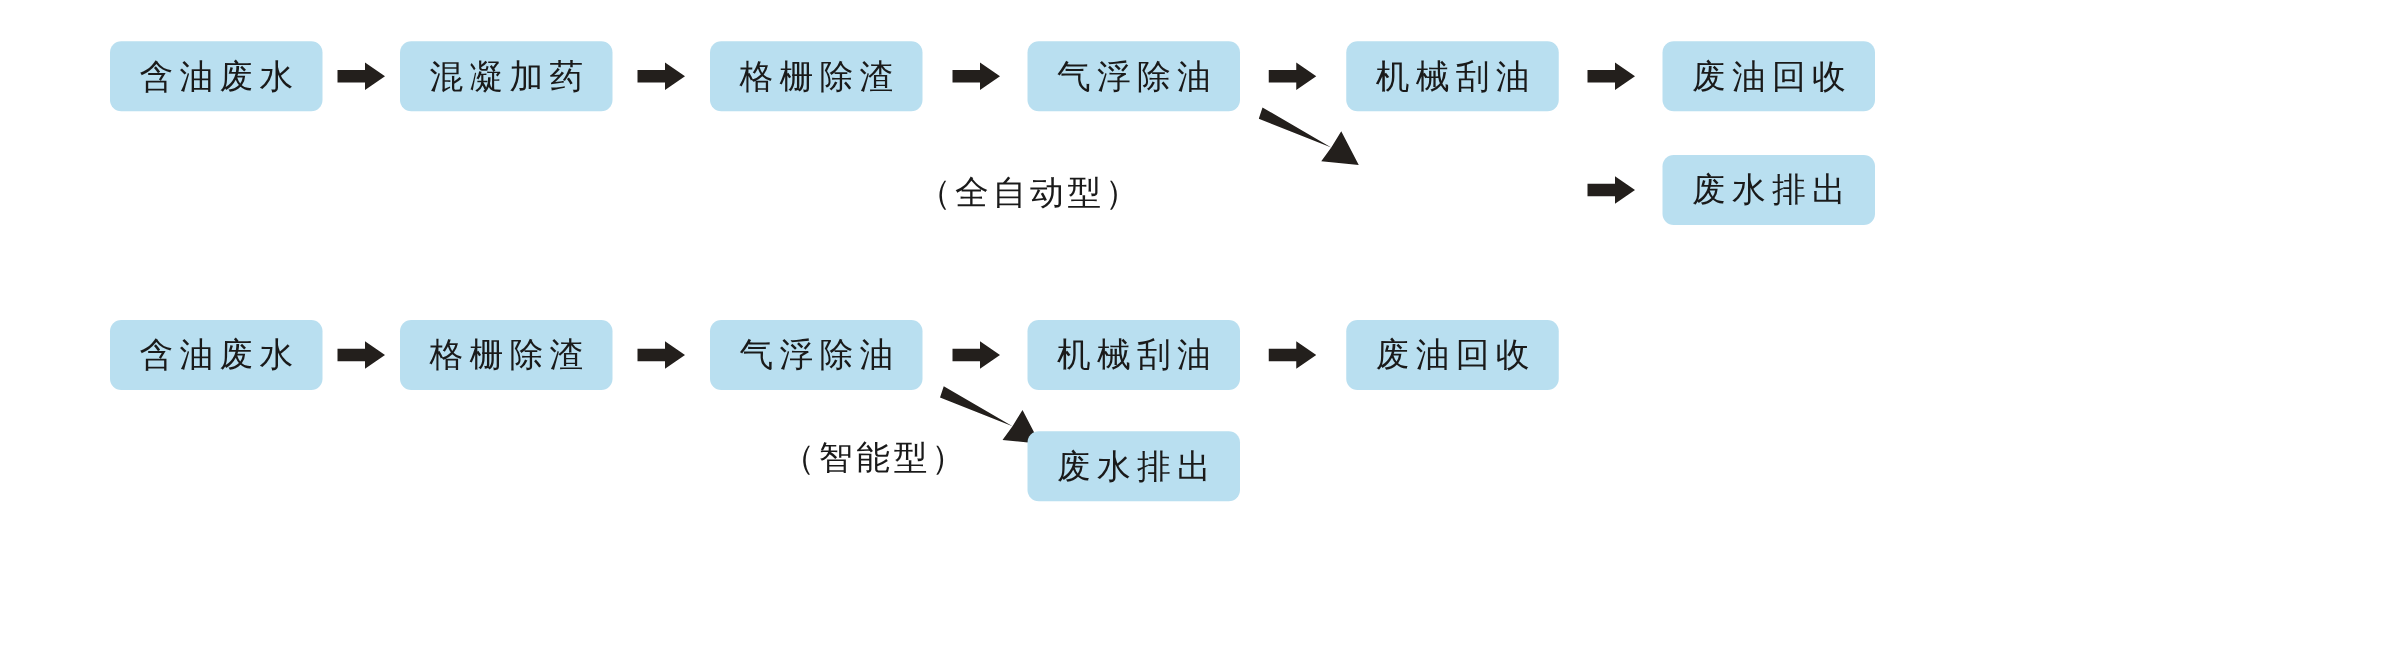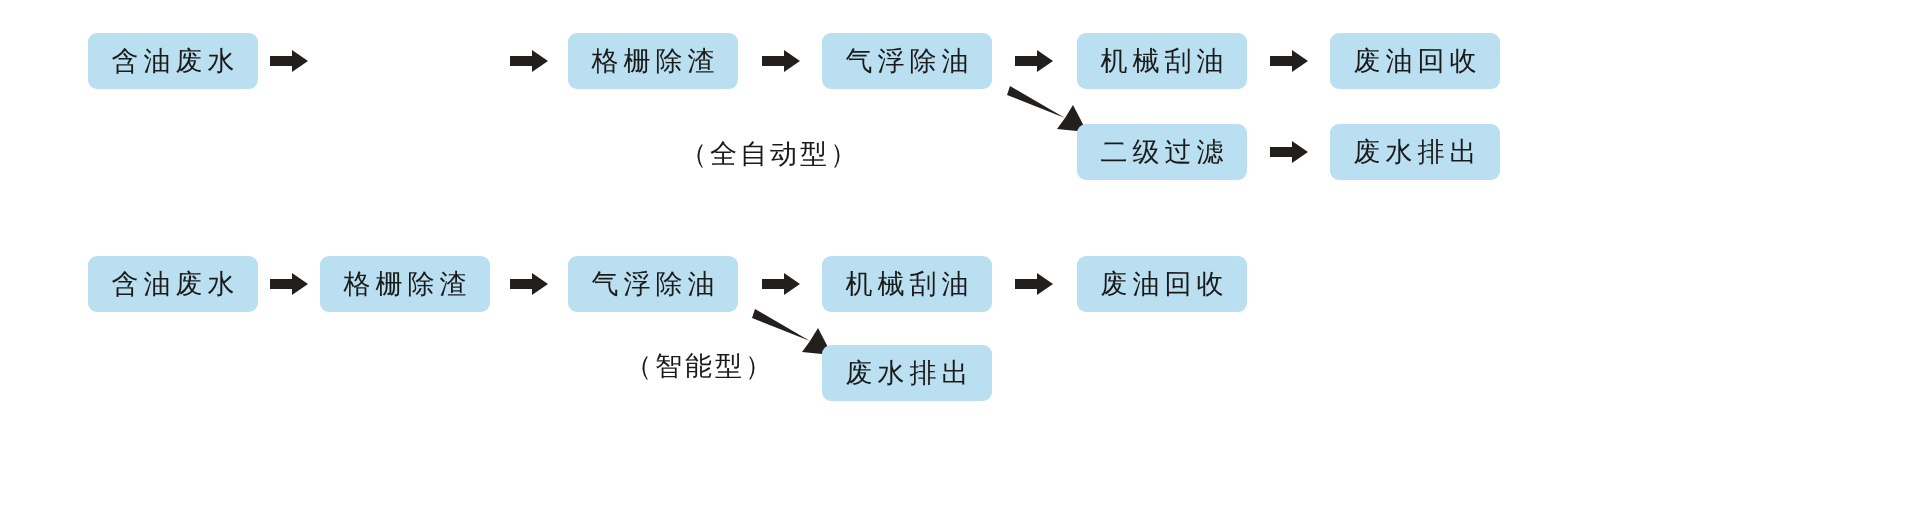--- a/index.html
+++ b/index.html
@@ -56,20 +56,21 @@
 <div id="canvas" style="background: rgb(255, 255, 255);">
 
   <div class="node" style="left: 88px; top: 33px; width: 170px; height: 56px; background: rgb(185, 223, 240); color: rgb(26, 26, 26);">含油废水</div>
 
   <span class="arrow" style="left:268px; top:47px; width:42px; height:28px;">
     <svg width="42" height="28" viewBox="0 0 42 28" aria-hidden="true">
       <path d="M2 9 H24 V3 L40 14 L24 25 V19 H2 Z" fill="#231f1c"></path>
     </svg>
   </span>
 
+  <div class="node" style="left: 320px; top: 33px; width: 170px; height: 56px; background: rgb(185, 223, 240); color: rgb(26, 26, 26);">混凝加药</div>
 
   <span class="arrow" style="left:508px; top:47px; width:42px; height:28px;">
     <svg width="42" height="28" viewBox="0 0 42 28" aria-hidden="true">
       <path d="M2 9 H24 V3 L40 14 L24 25 V19 H2 Z" fill="#231f1c"></path>
     </svg>
   </span>
 
   <div class="node" style="left: 568px; top: 33px; width: 170px; height: 56px; background: rgb(185, 223, 240); color: rgb(26, 26, 26);">格栅除渣</div>
 
   <span class="arrow" style="left:760px; top:47px; width:42px; height:28px;">
@@ -95,31 +96,30 @@
   <div class="node" style="left: 1077px; top: 33px; width: 170px; height: 56px; background: rgb(185, 223, 240); color: rgb(26, 26, 26);">机械刮油</div>
 
   <span class="arrow" style="left:1268px; top:47px; width:42px; height:28px;">
     <svg width="42" height="28" viewBox="0 0 42 28" aria-hidden="true">
       <path d="M2 9 H24 V3 L40 14 L24 25 V19 H2 Z" fill="#231f1c"></path>
     </svg>
   </span>
 
   <div class="node" style="left: 1330px; top: 33px; width: 170px; height: 56px; background: rgb(185, 223, 240); color: rgb(26, 26, 26);">废油回收</div>
 
-  <div class="node" style="left: 1077px; top: 124px; width: 170px; height: 56px; background: rgb(185, 223, 240); color: rgb(26, 26, 26);">二级过滤</div>
 
   <span class="arrow" style="left:1268px; top:138px; width:42px; height:28px;">
     <svg width="42" height="28" viewBox="0 0 42 28" aria-hidden="true">
       <path d="M2 9 H24 V3 L40 14 L24 25 V19 H2 Z" fill="#231f1c"></path>
     </svg>
   </span>
 
   <div class="node" style="left: 1330px; top: 124px; width: 170px; height: 56px; background: rgb(185, 223, 240); color: rgb(26, 26, 26);">废水排出</div>
 
-  <div class="caption" style="left: 680px; top: 136px; color: rgb(26, 26, 26);">（全自动型）</div>
+  <div class="caption" style="left: 734px; top: 136px; color: rgb(26, 26, 26);">（全自动型）</div>
 
   <div class="node" style="left: 88px; top: 256px; width: 170px; height: 56px; background: rgb(185, 223, 240); color: rgb(26, 26, 26);">含油废水</div>
 
   <span class="arrow" style="left:268px; top:270px; width:42px; height:28px;">
     <svg width="42" height="28" viewBox="0 0 42 28" aria-hidden="true">
       <path d="M2 9 H24 V3 L40 14 L24 25 V19 H2 Z" fill="#231f1c"></path>
     </svg>
   </span>
 
   <div class="node" style="left: 320px; top: 256px; width: 170px; height: 56px; background: rgb(185, 223, 240); color: rgb(26, 26, 26);">格栅除渣</div>

